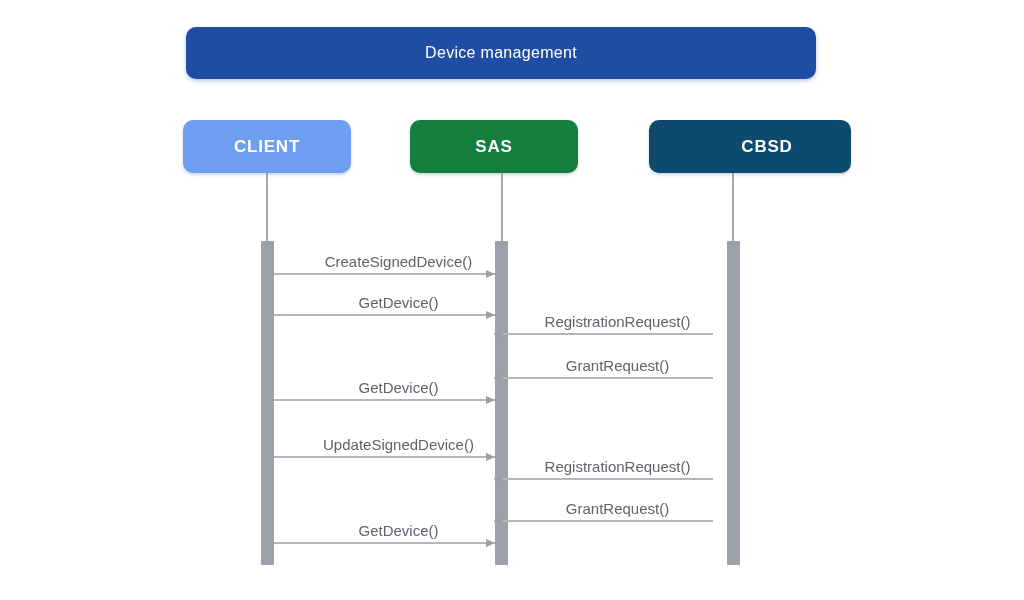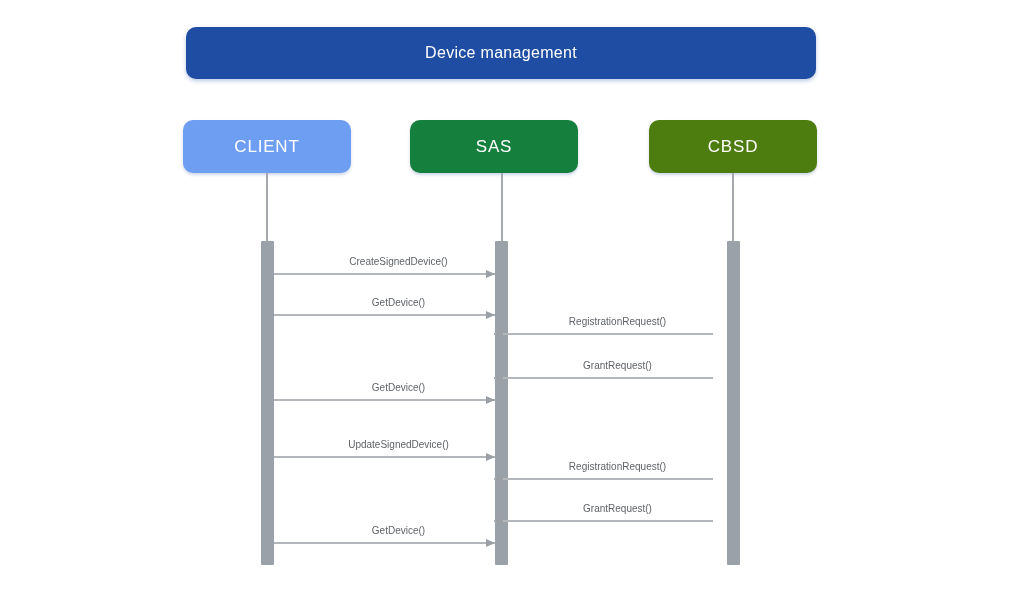--- a/index.html
+++ b/index.html
@@ -26,25 +26,25 @@
   }
 
   
   .actor {
     position: absolute; top: 120px; width: 168px; height: 53px;
     border-radius: 10px;
     display: flex; align-items: center; justify-content: center;
     box-shadow: 0 2px 3px rgba(60, 90, 160, 0.25);
   }
   .actor .actor-label {
-    color: #ffffff; font-size: 17px; font-weight: normal; letter-spacing: 0.8px;
+    color: #ffffff; font-size: 17px; font-weight: bold; letter-spacing: 0.8px;
   }
   .actor.client { left: 183px; background: #6d9ef1; }
   .actor.sas    { left: 410px; background: #15803d; }
-  .actor.cbsd   { left: 649px; background: #4d7c0f; }
+  .actor.cbsd   { left: 649px; background: #0c4a6e; padding-left: 34px; }
 
   
   .lifeline {
     position: absolute; top: 173px; height: 68px; width: 2px;
     background: #a5a9ad;
   }
   .lifeline.client { left: 266px; }
   .lifeline.sas    { left: 501px; }
   .lifeline.cbsd   { left: 732px; }
 
@@ -57,21 +57,21 @@
   .activation.sas    { left: 495px; }
   .activation.cbsd   { left: 727px; }
 
   
   .message { position: absolute; }
   .message.ltr { left: 274px; width: 221px; }
   .message.rtl { left: 494px; width: 219px; }
   .msg-label {
     height: 18px; line-height: 18px;
     text-align: center;
-    font-size: 10px; color: #5f6368;
+    font-size: 15px; color: #5f6368;
     white-space: nowrap;
     margin-bottom: 2px;
     margin-left: 28px;
   }
   .msg-line { position: relative; height: 2px; background: #b3b7bb; }
   .arrowhead {
     position: absolute; top: 50%; transform: translateY(-50%);
     width: 0; height: 0;
     border-top: 4px solid transparent;
     border-bottom: 4px solid transparent;

